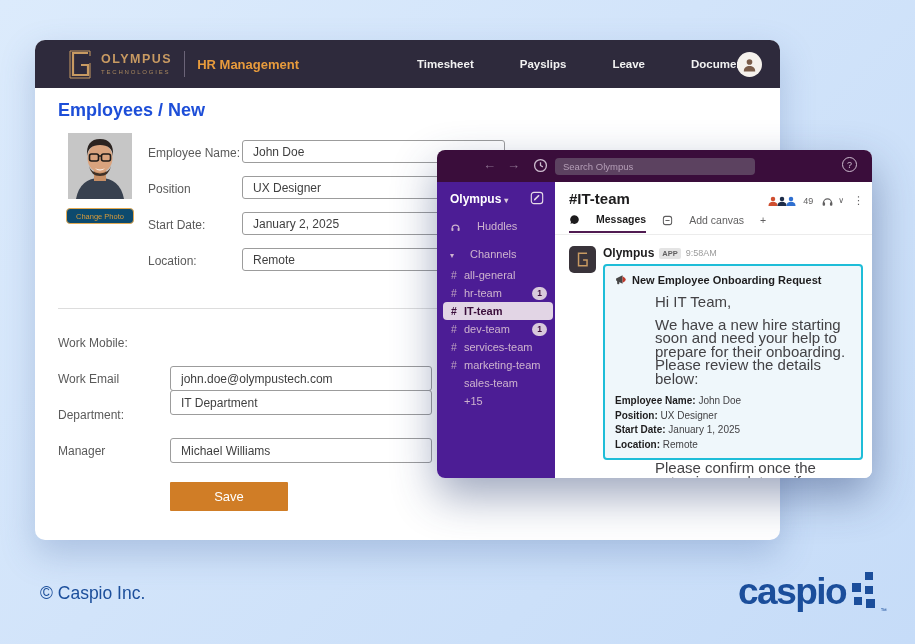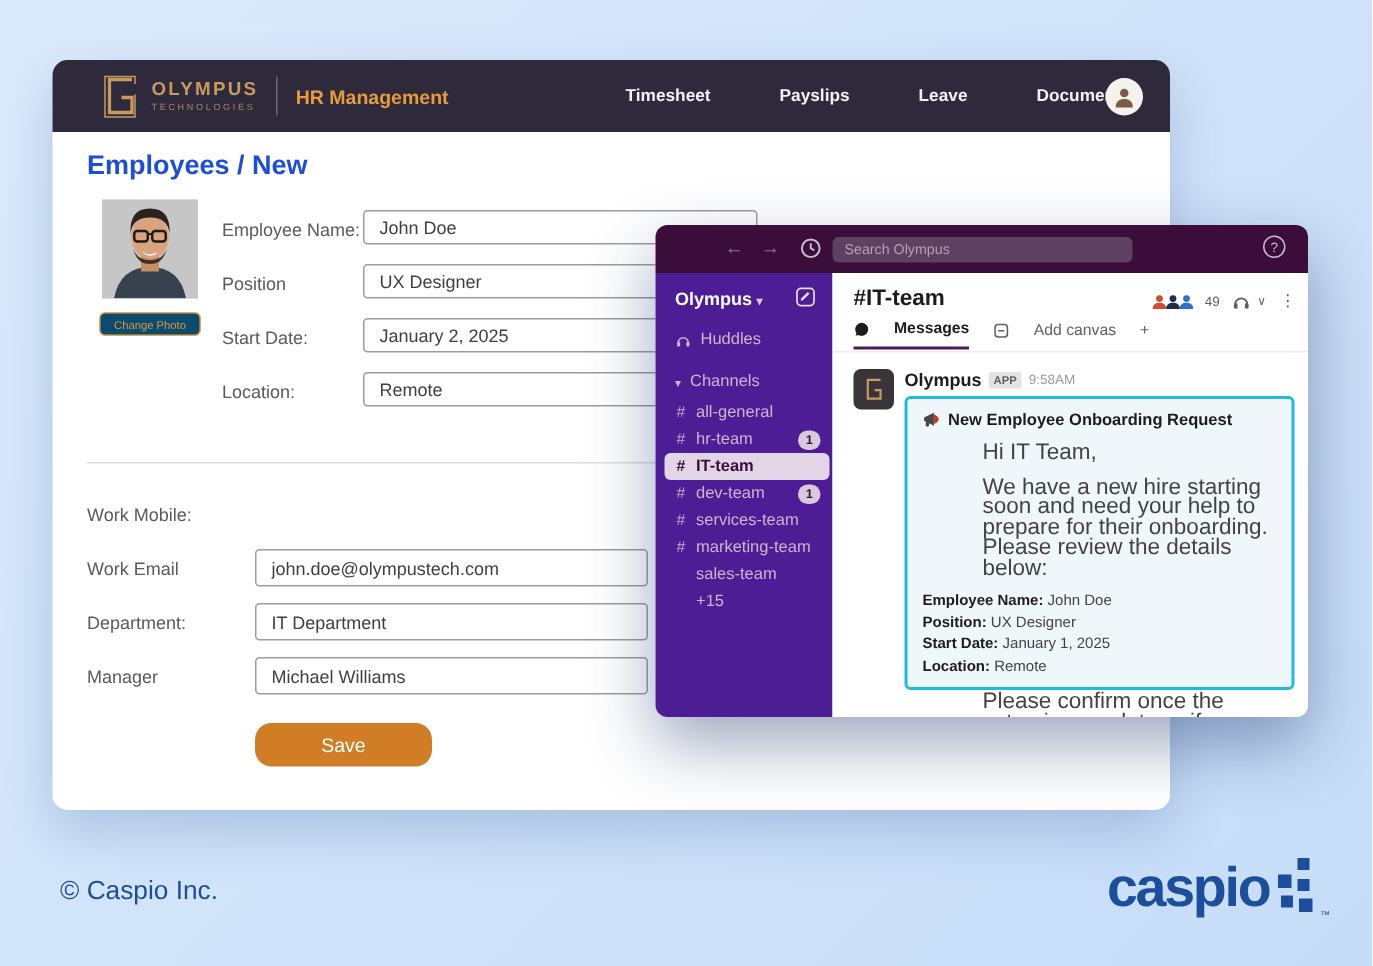--- a/index.html
+++ b/index.html
@@ -27,40 +27,40 @@
 
   .photo { position:absolute; left:33px; top:93px; width:64px; height:66px; background:#c4c4c4; overflow:hidden; }
   .change-photo { position:absolute; left:31px; top:168px; width:68px; height:16px; background:#0c4a6e;
                   border:1px solid #e3aa52; border-radius:4px; color:#d99b3a; font-size:7.5px;
                   display:flex; align-items:center; justify-content:center; cursor:pointer; }
   .flabel { position:absolute; font-size:12px; color:#5a5a5a; }
   .inp { position:absolute; height:23px; border:1px solid #9c9c9c; border-radius:3px;
          font-family:"Liberation Sans",sans-serif; font-size:12px; color:#3f3f3f; padding:0 10px; background:#fff; }
   .hline { position:absolute; left:23px; top:268px; width:700px; height:1px; background:#ddd; }
   .save-btn { position:absolute; left:135px; top:442px; width:118px; height:29px; background:#d07d26;
-              border:none; border-radius:11px; color:#fff; font-size:13px; font-family:"Liberation Sans",sans-serif; cursor:pointer; }
+              border:none; border-radius:1px; color:#fff; font-size:13px; font-family:"Liberation Sans",sans-serif; cursor:pointer; }
 
   
   .slack { position:absolute; left:437px; top:150px; width:435px; height:328px; border-radius:8px;
            background:#fff; box-shadow:0 18px 44px rgba(40,60,110,.45); }
   .sl-top { position:absolute; left:0; top:0; width:435px; height:32px; background:#3a0d3b; border-radius:8px 8px 0 0; }
   .sl-nav-arrow { position:absolute; top:7px; color:#8d7290; font-size:13px; cursor:pointer; }
   .sl-clock { position:absolute; left:96px; top:8px; cursor:pointer; }
   .sl-search { position:absolute; left:118px; top:8px; width:200px; height:17px; background:#5c4260;
                border:none; border-radius:4px; color:#cdbccf; font-size:9.5px; padding:0 8px;
                font-family:"Liberation Sans",sans-serif; }
   .sl-search::placeholder { color:#b59fb7; }
   .sl-help { position:absolute; left:405px; top:7px; width:15px; height:15px; border:1.3px solid #cdbccf;
              border-radius:50%; color:#cdbccf; font-size:9px; display:flex; align-items:center; justify-content:center; cursor:pointer; }
 
   .sl-side { position:absolute; left:0; top:32px; width:118px; height:296px; background:#4c1d95; border-radius:0 0 0 8px; }
   .sl-ws { position:absolute; left:13px; top:10px; color:#fff; font-size:12px; font-weight:bold; cursor:pointer; }
   .sl-ws .chev { font-size:8px; color:#d9c9da; margin-left:3px; }
   .sl-compose { position:absolute; left:93px; top:9px; cursor:pointer; }
-  .sl-side-row { position:absolute; left:13px; color:#cdb3ce; font-size:11px; display:flex; align-items:flex-end; gap:6px; cursor:pointer; }
+  .sl-side-row { position:absolute; left:13px; color:#cdb3ce; font-size:11px; display:flex; align-items:flex-end; gap:16px; cursor:pointer; }
   .ch { position:absolute; left:6px; width:110px; height:18px; display:flex; align-items:center; color:#cdb3ce;
         font-size:11px; border-radius:4px; cursor:pointer; }
   .ch .hash { width:13px; margin-left:8px; font-size:10.5px; color:#bfa3c0; }
   .ch.nohash .hash { visibility:hidden; }
   .ch.sel { background:#e2d5e5; color:#3a0d3b; font-weight:bold; }
   .ch.sel .hash { color:#3a0d3b; }
   .badge { position:absolute; right:6px; top:2.5px; min-width:15px; height:13px; background:#d8c9db; color:#3a0d3b;
            border-radius:7px; font-size:8.5px; font-weight:bold; display:flex; align-items:center; justify-content:center; padding:0 3px; }
 
   .sl-main { position:absolute; left:118px; top:32px; width:317px; height:296px; background:#fff; border-radius:0 0 8px 0; overflow:hidden; }
@@ -157,21 +157,21 @@
     <input class="inp" style="left: 207px; top: 172px; width: 263px;" value="January 2, 2025">
     <div class="flabel" style="left:113px; top:214px;">Location:</div>
     <input class="inp" style="left: 207px; top: 208px; width: 263px;" value="Remote">
 
     <div class="hline"></div>
 
     <div class="flabel" style="left:23px; top:296px;">Work Mobile:</div>
     <div class="flabel" style="left:23px; top:332px;">Work Email</div>
     <input class="inp" style="left: 135px; top: 326px; width: 262px; height: 25px;" value="john.doe@olympustech.com">
     <div class="flabel" style="left:23px; top:368px;">Department:</div>
-    <input class="inp" style="left: 135px; top: 362px; width: 262px; height: 25px;" value="IT Department">
+    <input class="inp" style="left: 135px; top: 350px; width: 262px; height: 25px;" value="IT Department">
     <div class="flabel" style="left:23px; top:404px;">Manager</div>
     <input class="inp" style="left: 135px; top: 398px; width: 262px; height: 25px;" value="Michael Williams">
 
     <button class="save-btn">Save</button>
   </div>
 
   <div class="slack">
     <div class="sl-top">
       <span class="sl-nav-arrow" style="left:46px;">←</span>
       <span class="sl-nav-arrow" style="left:70px;">→</span>

